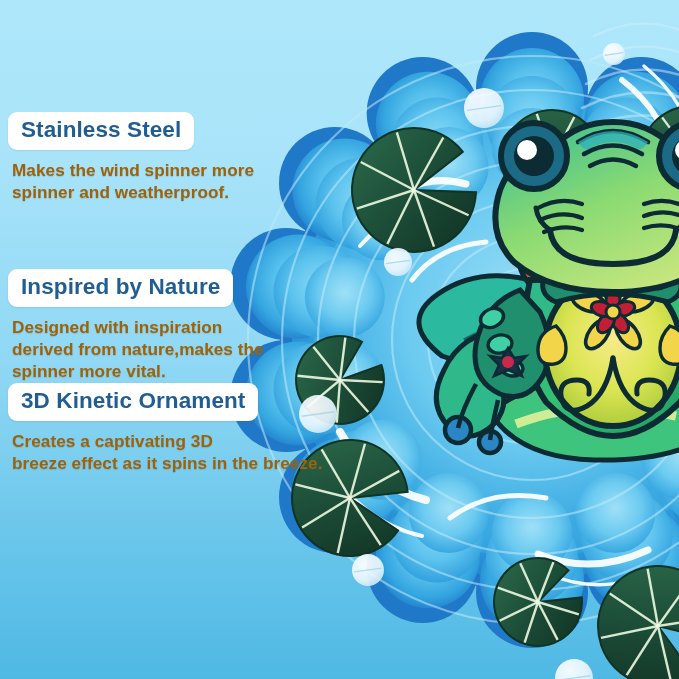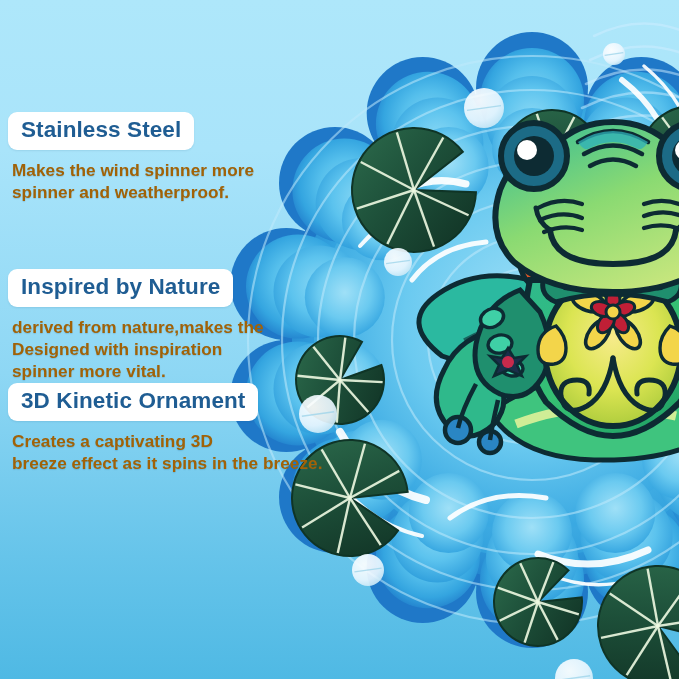--- a/index.html
+++ b/index.html
@@ -507,22 +507,22 @@
         <span>Makes the wind spinner more</span>
         <span>spinner and weatherproof.</span>
       </div>
     </div>
 
     <div class="feature f2">
       <div class="pill">
         <span class="pill-text">Inspired by Nature</span>
       </div>
       <div class="desc">
+        <span>Designed with inspiration</span>
         <span>derived from nature,makes the</span>
-        <span>Designed with inspiration</span>
         <span>spinner more vital.</span>
       </div>
     </div>
 
     <div class="feature f3">
       <div class="pill">
         <span class="pill-text">3D Kinetic Ornament</span>
       </div>
       <div class="desc">
         <span>Creates a captivating 3D</span>

